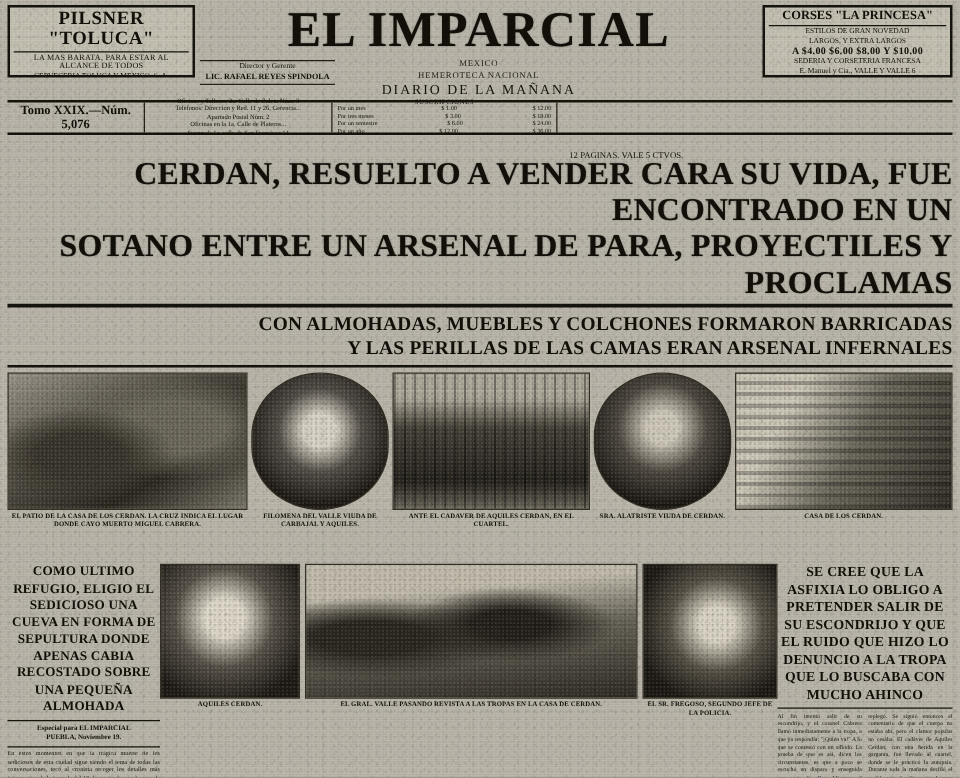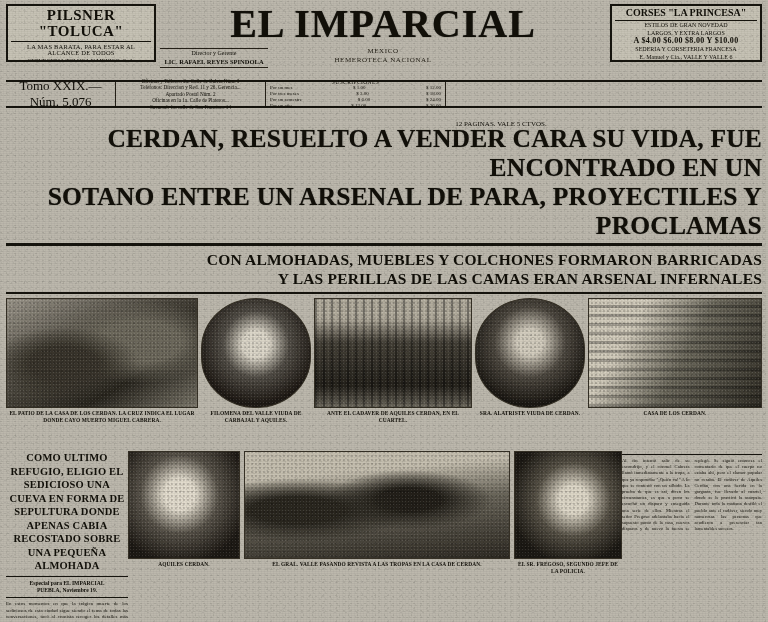--- a/index.html
+++ b/index.html
@@ -132,21 +132,21 @@
   .infobar > div {
     padding: 2px 4px;
     display: flex;
     flex-direction: column;
     justify-content: center;
     text-align: center;
     border-right: 1px solid #2a261d;
     box-sizing: border-box;
   }
   .infobar > div:last-child { border-right: none; }
-  .ib-tomo { width: 110px; font-size: 13px; }
+  .ib-tomo { width: 110px; font-size: 10px; font-weight: bold; }
   .ib-office { width: 150px; font-size: 5.2px; line-height: 1.25; }
   .ib-place { flex: 1; font-size: 8px; }
   .ib-subs { width: 180px; font-size: 5px; line-height: 1.2; }
   .ib-price { width: 110px; font-size: 7px; margin-top: 40px; }
   .subs-head { font-size: 5.5px; letter-spacing: .4px; }
   .subs-grid { display: flex; justify-content: space-between; width: 100%; }
   .subs-grid span { display: block; }
 
   
   .headline-wrap {
@@ -300,20 +300,21 @@
     <div class="ad-box">
       <div class="ad-title">PILSNER "TOLUCA"</div>
       <div class="ad-sub">LA MAS BARATA, PARA ESTAR AL ALCANCE DE TODOS</div>
       <div class="ad-sub2">CERVECERIA TOLUCA Y MEXICO, S. A.</div>
     </div>
 
     <div class="masthead-center">
       <div class="paper-title">EL IMPARCIAL</div>
       <div class="stamp">MEXICO</div>
       <div class="stamp">HEMEROTECA NACIONAL</div>
+      <div class="subtitle">DIARIO DE LA MAÑANA</div>
     </div>
 
     <div class="ad-box right">
       <div class="ad-title small">CORSES "LA PRINCESA"</div>
       <div class="ad-line">ESTILOS DE GRAN NOVEDAD</div>
       <div class="ad-line">LARGOS, Y EXTRA LARGOS</div>
       <div class="ad-strong">A $4.00 $6.00 $8.00 Y $10.00</div>
       <div class="ad-line">SEDERIA Y CORSETERIA FRANCESA</div>
       <div class="ad-line">E. Manuel y Cia.,  VALLE Y VALLE 6</div>
     </div>
@@ -420,19 +421,20 @@
             <div class="ph-cap">EL GRAL. VALLE PASANDO REVISTA A LAS TROPAS EN LA CASA DE CERDAN.</div>
           </div>
           <div class="cell" style="width:108px;">
             <div class="photo img-h" style="height:108px;"></div>
             <div class="ph-cap">EL SR. FREGOSO, SEGUNDO JEFE DE LA POLICIA.</div>
           </div>
         </div>
       </div>
 
       <div class="col-right">
+        <div class="subhead-right">SE CREE QUE LA ASFIXIA LO OBLIGO A PRETENDER SALIR DE SU ESCONDRIJO Y QUE EL RUIDO QUE HIZO LO DENUNCIO A LA TROPA QUE LO BUSCABA CON MUCHO AHINCO</div>
         <div class="hr-sm"></div>
         <div class="body-col two" style="height:112px;overflow:hidden;">Al fin intentó salir de su escondrijo, y el coronel Cabrera llamó inmediatamente a la tropa, a que ya respondía: "¡Quién va!" A lo que se contestó con un silbido. La prueba de que es así, dicen los circunstantes, es que a poco se escuchó un disparo y enseguida una serie de ellos. Mientras el señor Fregoso adelantaba hacia el supuesto punto de la casa, nuevos disparos y de nuevo la fuerza se replegó. Se siguió entonces el comentario de que el cuerpo no estaba ahí, pero el clamor popular no cesaba. El cadáver de Aquiles Cerdán, con una herida en la garganta, fue llevado al cuartel, donde se le practicó la autopsia. Durante toda la mañana desfiló el pueblo ante el cadáver, siendo muy numerosas las personas que acudieron a presenciar tan lamentables sucesos.</div>
       </div>
     </div>
   </div>
 
 </div>
 
 </body></html>

